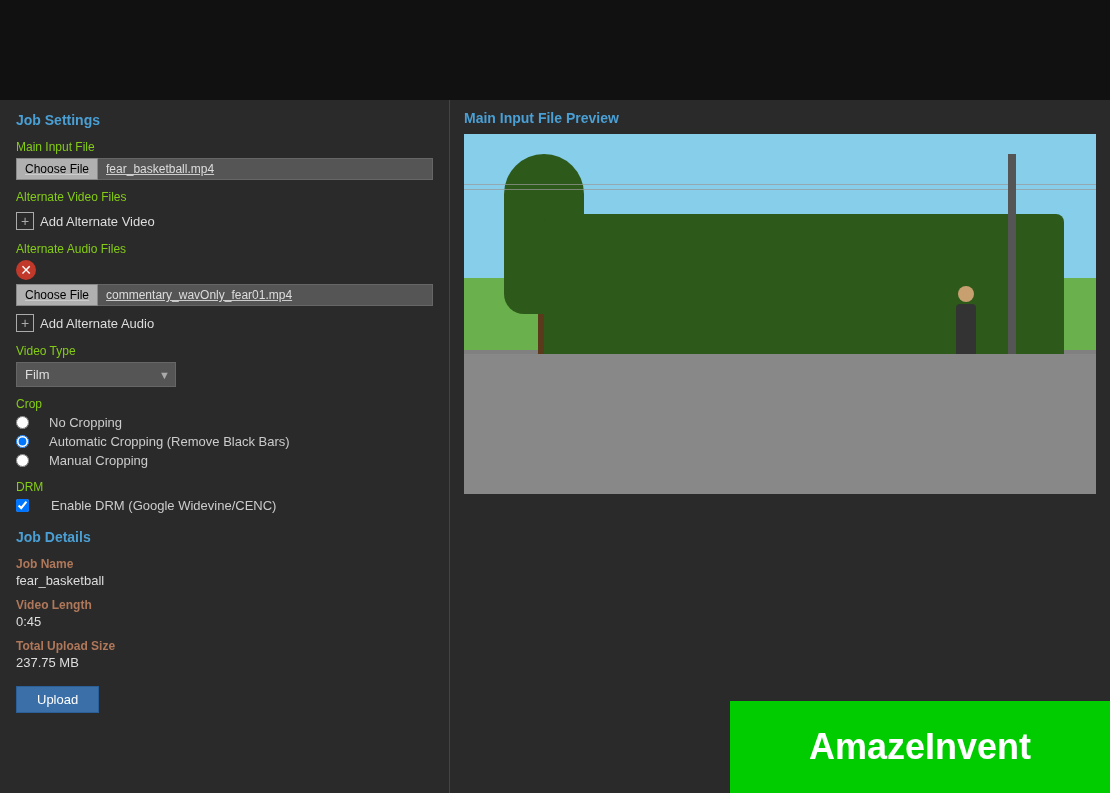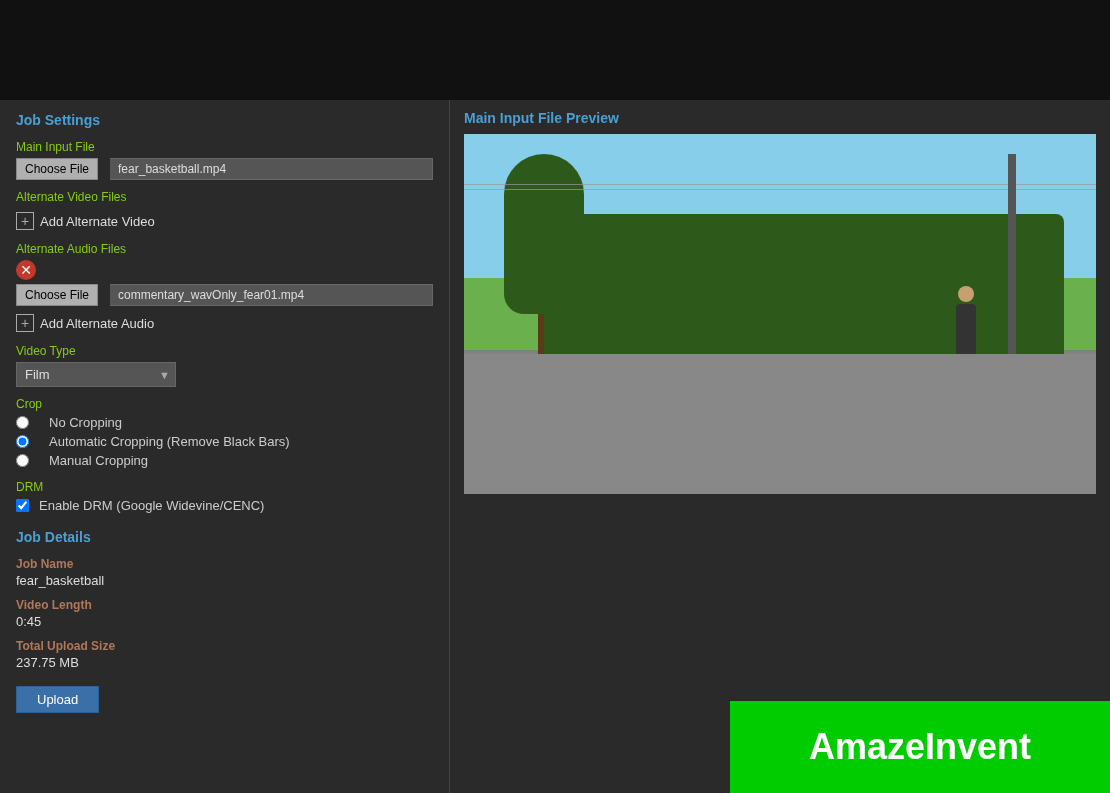--- a/index.html
+++ b/index.html
@@ -44,21 +44,22 @@
     }
     .field-label {
       color: #84cc16;
       font-size: 12px;
       margin-bottom: 4px;
       margin-top: 10px;
     }
     .file-input-row {
       display: flex;
       align-items: flex-end;
-      gap: 12px;
+      gap: 0;
+      text-decoration: underline;
     }
     .choose-file-btn {
       background: #b0b0b0;
       color: #000;
       border: 1px solid #888;
       padding: 3px 8px;
       font-size: 12px;
       cursor: pointer;
       white-space: nowrap;
     }
@@ -139,21 +140,21 @@
     }
     .radio-row label {
       color: #ccc;
       font-size: 13px;
       cursor: pointer;
     }
     .drm-section { margin-top: 12px; }
     .checkbox-row {
       display: flex;
       align-items: center;
-      gap: 10px;
+      gap: 22px;
       margin: 4px 0;
     }
     .checkbox-row input[type="checkbox"] { cursor: pointer; }
     .checkbox-row label { color: #ccc; font-size: 13px; cursor: pointer; }
     .job-details-section { margin-top: 16px; }
     .detail-label {
       color: #b0785a;
       font-size: 12px;
       margin-top: 10px;
       margin-bottom: 2px;

